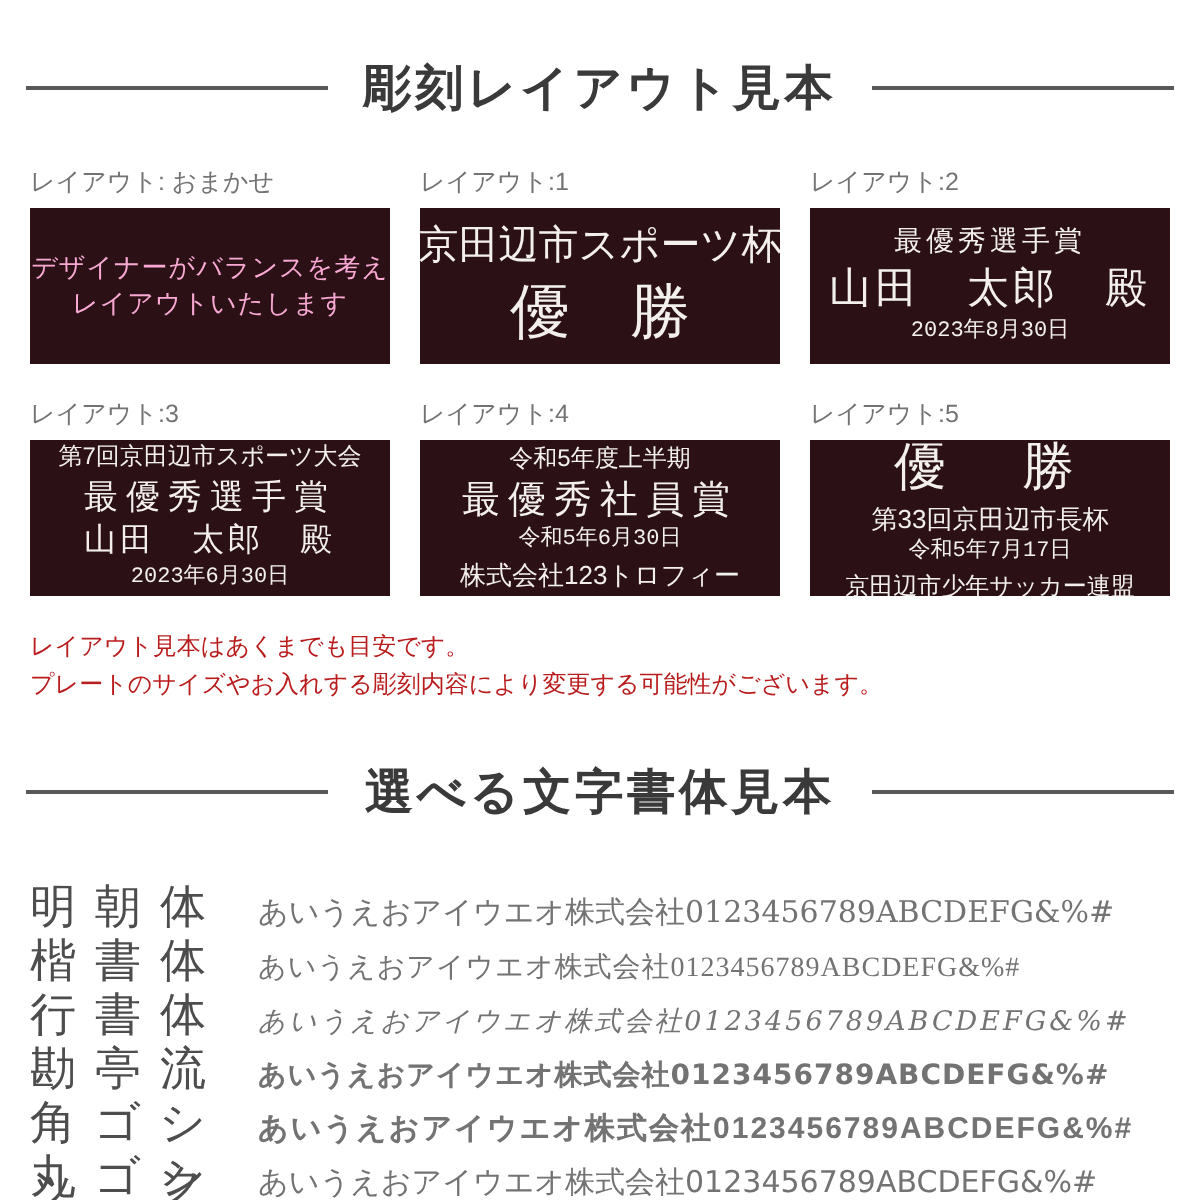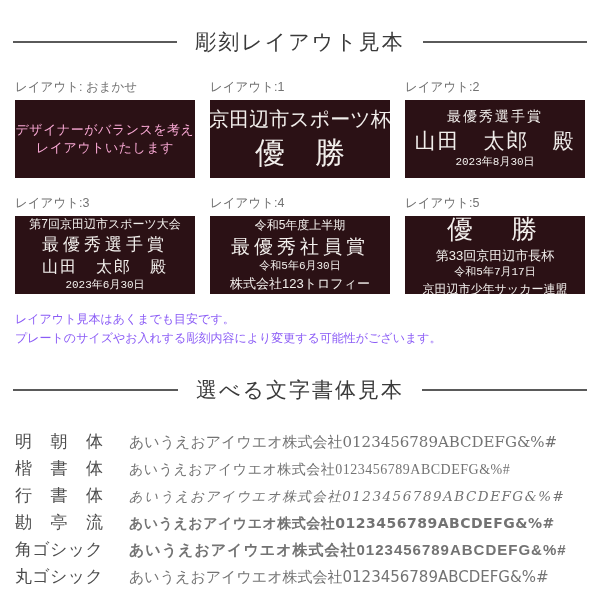--- a/index.html
+++ b/index.html
@@ -16,21 +16,21 @@
   
   .section-header{
     display:flex;align-items:center;
     padding:0 13px;
   }
   .section-header .rule{
     flex:1;height:2px;background:#5a5a5a;
   }
   .section-header .sec-title{
     margin:0 18px;
-    font-size:21px;font-weight:normal;
+    font-size:24px;font-weight:bold;
     letter-spacing:2px;
     color:#3a3a3a;
     white-space:nowrap;
   }
   
   .grid{
     display:grid;
     grid-template-columns:180px 180px 180px;
     column-gap:15px;
     row-gap:17px;
@@ -69,35 +69,35 @@
   .s30{font-size:30px;}
   .sp05{letter-spacing:0.5px;}
   .sp2{letter-spacing:2px;}
   .sp4{letter-spacing:4px;}
   .sp6{letter-spacing:6px;}
   
   .notes{
     margin:16px 15px 0 15px;
     font-size:12px;
     line-height:1.6;
-    color:#8b5cf6;
+    color:#b91c1c;
   }
   
   .header2{margin-top:28px;}
   .font-table{
     margin:26px 15px 0 15px;
   }
   .font-row{
     display:flex;
     align-items:baseline;
     height:27px;
   }
   .font-name{
     width:88px;
-    font-size:17px;
+    font-size:23px;
     color:#4d4d4d;
     text-align:justify;
     text-align-last:justify;
     flex-shrink:0;
   }
   .font-sample{
     margin-left:26px;
     color:#737373;
     white-space:nowrap;
   }

